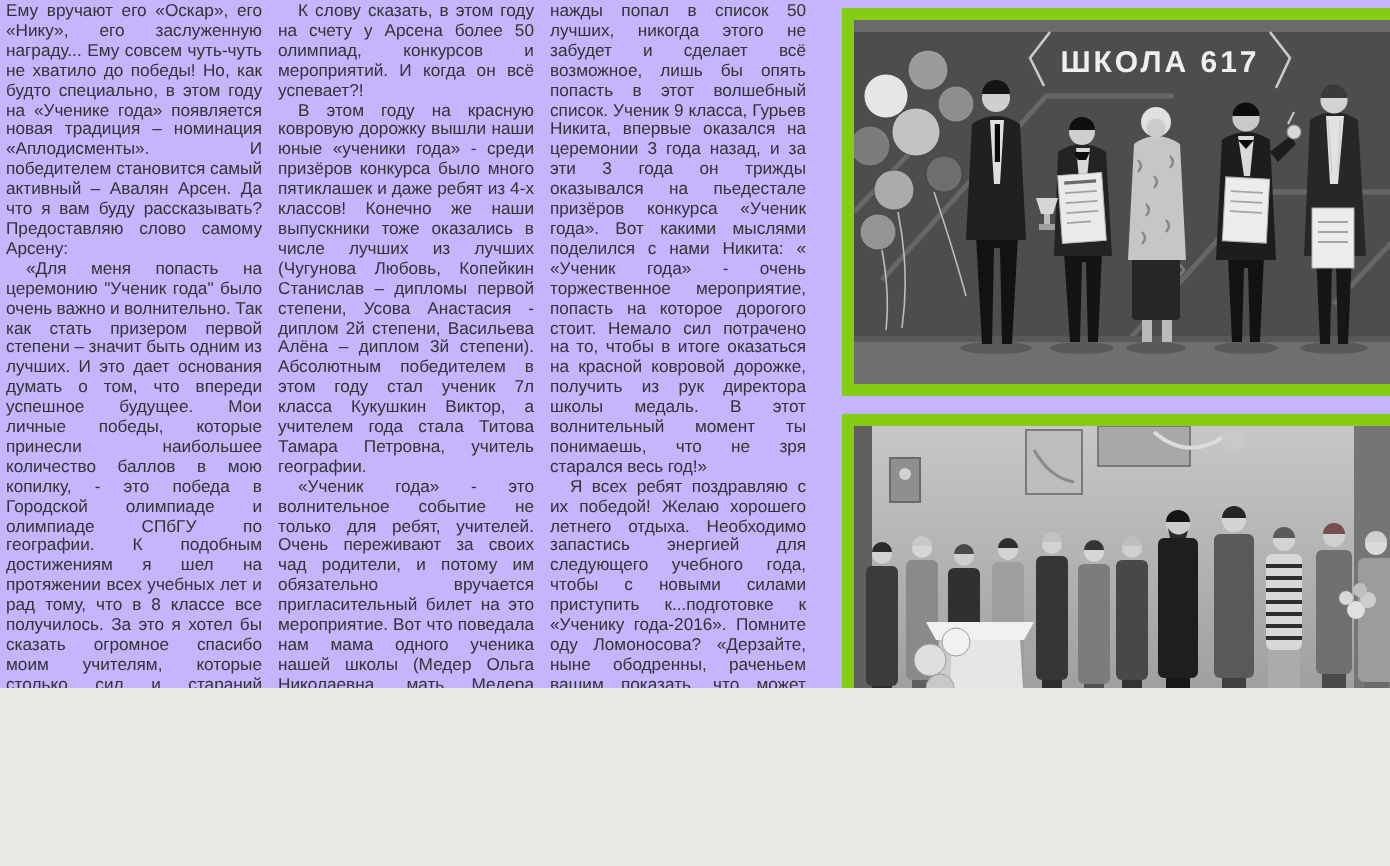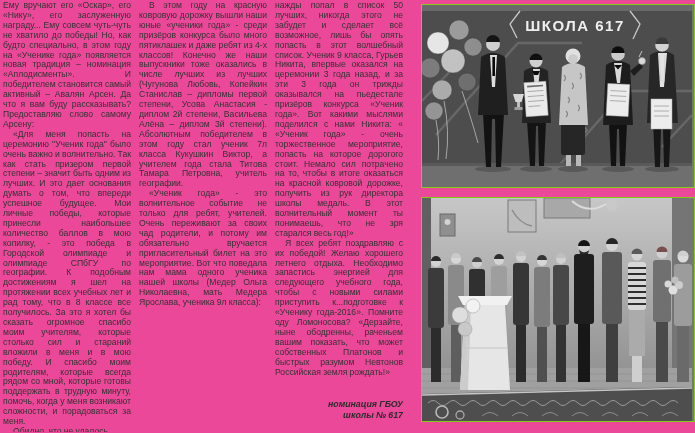--- a/index.html
+++ b/index.html
@@ -1,17 +1,17 @@
 <!DOCTYPE html>
 <html lang="ru"><head>
 <meta charset="utf-8">
 <style>
   html,body{margin:0;padding:0;background:#e8e8e4;}
   .page{
-    position:relative;width:695px;height:433px;background:#ec4899;overflow:hidden;
+    position:relative;width:695px;height:344px;background:#c4b5fd;overflow:hidden;
     font-family:"Liberation Sans","DejaVu Sans",sans-serif;color:#333;
   }
   
   .text-area{
     position:absolute;left:3px;top:1px;width:400px;height:431px;
     display:flex;gap:8px;
   }
   .col{
     width:128px;height:431px;overflow:hidden;
     font-size:8.6px;line-height:9.9px;text-align:justify;
@@ -19,21 +19,21 @@
   }
   .col p{margin:0;}
   .col p.ind{text-indent:10px;}
   .signature{
     margin-top:22px;text-align:right;
     font-weight:bold;font-style:italic;font-size:8.8px;line-height:10.4px;color:#2b2b2b;
   }
   
   .photos{position:absolute;left:421px;top:4px;width:274px;}
   figure{margin:0;}
-  .photo{border:1px solid #84cc16;background:#777;line-height:0;}
+  .photo{border:6px solid #84cc16;background:#777;line-height:0;}
   .photo.top{margin-bottom:9px;}
   .photo svg{display:block;}
   .sign-text{
     font-family:"Liberation Sans","DejaVu Sans",sans-serif;
     font-weight:bold;letter-spacing:1.5px;
   }
 </style>
 </head>
 <body>
 
@@ -41,20 +41,21 @@
 
   <div class="text-area">
 
     <div class="col">
       <p class="cont">Ему вручают его «Оскар», его «Нику», его заслуженную награду... Ему совсем чуть-чуть не хватило до победы! Но, как будто специально, в этом году на «Ученике года» появляется новая традиция – номинация «Аплодисменты». И победителем становится самый активный – Авалян Арсен. Да что я вам буду рассказывать? Предоставляю слово самому Арсену:</p>
       <p class="ind">«Для меня попасть на церемонию "Ученик года" было очень важно и волнительно. Так как стать призером первой степени – значит быть одним из лучших. И это дает основания думать о том, что впереди успешное будущее. Мои личные победы, которые принесли наибольшее количество баллов в мою копилку, - это победа в Городской олимпиаде и олимпиаде СПбГУ по географии. К подобным достижениям я шел на протяжении всех учебных лет и рад тому, что в 8 классе все получилось. За это я хотел бы сказать огромное спасибо моим учителям, которые столько сил и стараний вложили в меня и в мою победу. И спасибо моим родителям, которые всегда рядом со мной, которые готовы поддержать в трудную минуту, помочь, когда у меня возникают сложности, и порадоваться за меня.</p>
       <p class="ind">Обидно, что не удалось</p>
     </div>
 
     <div class="col">
+      <p class="ind">К слову сказать, в этом году на счету у Арсена более 50 олимпиад, конкурсов и мероприятий. И когда он всё успевает?!</p>
       <p class="ind">В этом году на красную ковровую дорожку вышли наши юные «ученики года» - среди призёров конкурса было много пятиклашек и даже ребят из 4-х классов! Конечно же наши выпускники тоже оказались в числе лучших из лучших (Чугунова Любовь, Копейкин Станислав – дипломы первой степени, Усова Анастасия - диплом 2й степени, Васильева Алёна – диплом 3й степени). Абсолютным победителем в этом году стал ученик 7л класса Кукушкин Виктор, а учителем года стала Титова Тамара Петровна, учитель географии.</p>
       <p class="ind">«Ученик года» - это волнительное событие не только для ребят, учителей. Очень переживают за своих чад родители, и потому им обязательно вручается пригласительный билет на это мероприятие. Вот что поведала нам мама одного ученика нашей школы (Медер Ольга Николаевна, мать Медера Ярослава, ученика 9л класса):</p>
     </div>
 
     <div class="col">
       <p class="cont">нажды попал в список 50 лучших, никогда этого не забудет и сделает всё возможное, лишь бы опять попасть в этот волшебный список. Ученик 9 класса, Гурьев Никита, впервые оказался на церемонии 3 года назад, и за эти 3 года он трижды оказывался на пьедестале призёров конкурса «Ученик года». Вот какими мыслями поделился с нами Никита: « «Ученик года» - очень торжественное мероприятие, попасть на которое дорогого стоит. Немало сил потрачено на то, чтобы в итоге оказаться на красной ковровой дорожке, получить из рук директора школы медаль. В этот волнительный момент ты понимаешь, что не зря старался весь год!»</p>
       <p class="ind">Я всех ребят поздравляю с их победой! Желаю хорошего летнего отдыха. Необходимо запастись энергией для следующего учебного года, чтобы с новыми силами приступить к...подготовке к «Ученику года-2016». Помните оду Ломоносова? «Дерзайте, ныне ободренны, раченьем вашим показать, что может собственных Платонов и быстрых разумом Невтонов Российская земля рождать!»</p>
       <div class="signature">
         <div>номинация ГБОУ</div>
         <div>школы № 617</div>

